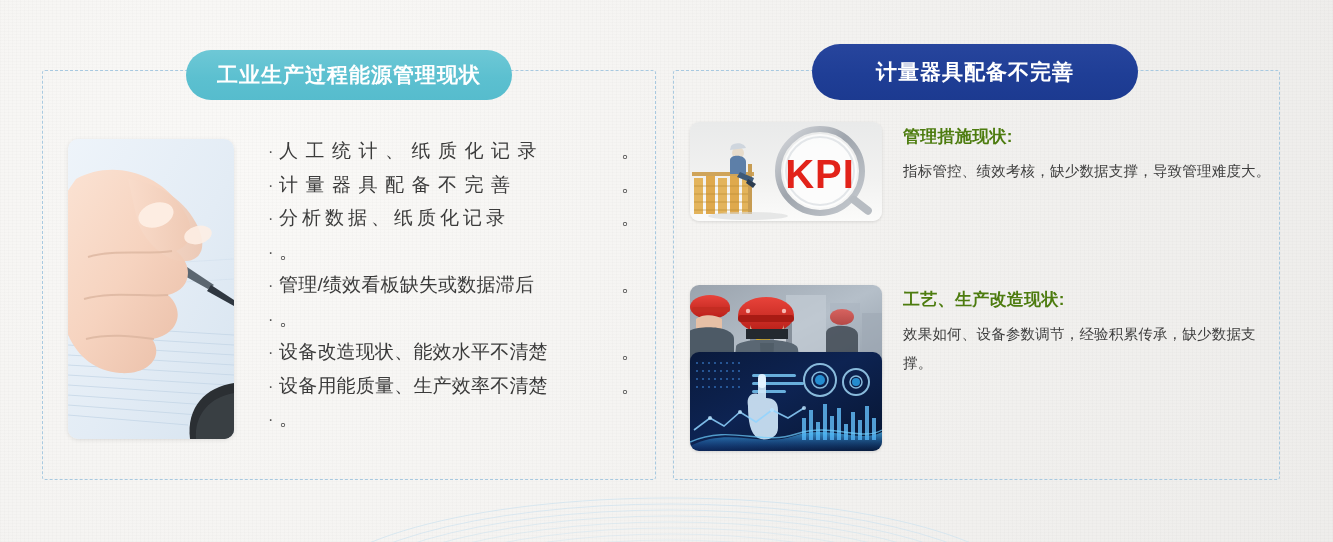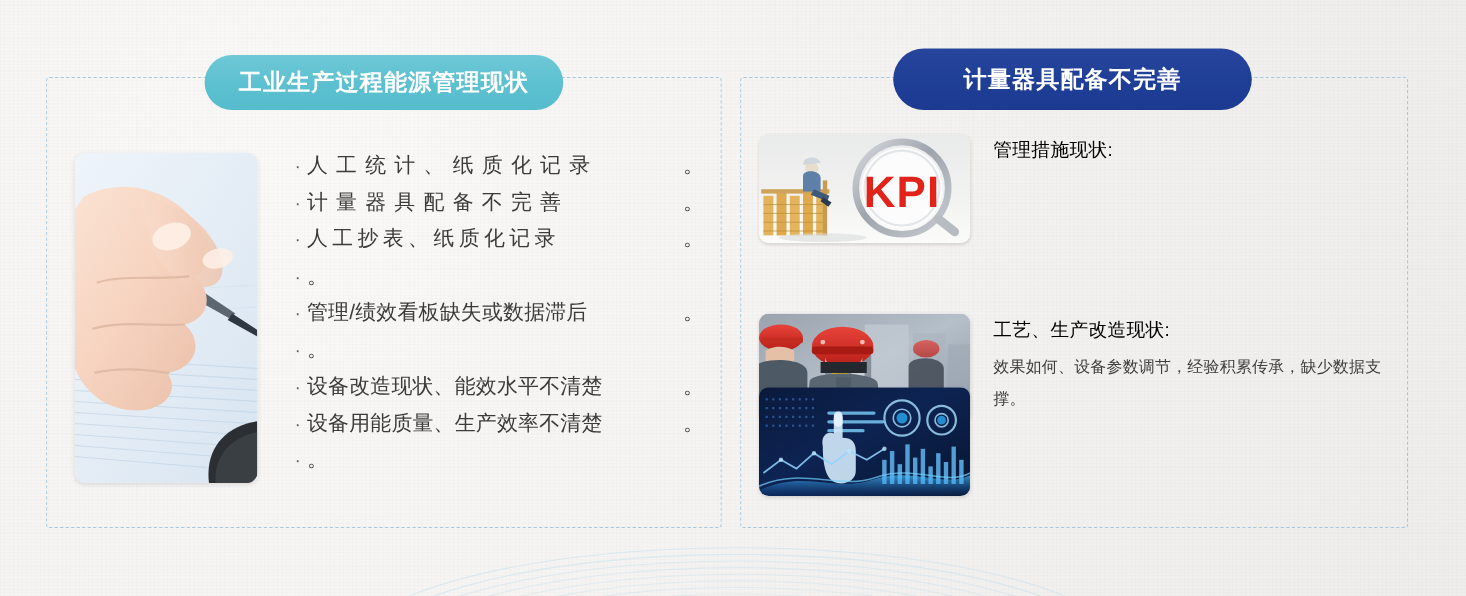--- a/index.html
+++ b/index.html
@@ -87,21 +87,21 @@
   #feature-2{ top:352px; }
 
   .feature-img{
     width:192px;height:99px;flex:0 0 192px;
     border-radius:9px;overflow:hidden;
     box-shadow:0 1px 3px rgba(0,0,0,0.12);
   }
   .feature-img svg{display:block;width:100%;height:100%;}
   .feature-body{ margin-left:21px; width:372px; padding-top:3px;}
   .feature-title{
-    font-size:17px;font-weight:normal;color:#000000;letter-spacing:.3px;
+    font-size:17px;font-weight:bold;color:#4d7c0f;letter-spacing:.3px;
     margin-bottom:9px;
   }
   .feature-desc{
     font-size:14.5px;color:#3d3d3d;line-height:29px;letter-spacing:.2px;
   }
 
   
   #bottom-arc{
     position:absolute;left:300px;bottom:0;width:740px;height:62px;
     pointer-events:none;
@@ -192,21 +192,21 @@
     <div class="bullet-row">
       <span class="bullet-dot">·</span>
       <span class="bullet-text">
         <span class="b-sparse">计量器具配备不完善</span>
         <span class="b-end">。</span>
       </span>
     </div>
     <div class="bullet-row">
       <span class="bullet-dot">·</span>
       <span class="bullet-text">
-        <span class="b-mid">人工抄表、纸质化记录</span>
+        <span class="b-mid">分析数据、纸质化记录</span>
         <span class="b-end">。</span>
       </span>
     </div>
     <div class="bullet-row">
       <span class="bullet-dot">·</span>
       <span class="bullet-text">
         <span class="b-end">。</span>
       </span>
     </div>
     <div class="bullet-row">
@@ -296,20 +296,21 @@
         <path d="M40 38 C40 32, 56 32, 56 40 L56 52 L40 52 Z" fill="#5d7fa8"></path>
         <path d="M50 50 L64 56 L62 61 L47 55 Z" fill="#3f5a78"></path>
         <path d="M58 57 L66 62 L63 66 L56 61 Z" fill="#2c3c50"></path>
       </g>
 
       <ellipse cx="58" cy="94" rx="40" ry="4" fill="#d9dadb" opacity="0.6"></ellipse>
     </svg>
   </div>
   <div class="feature-body">
     <div class="feature-title">管理措施现状:</div>
+    <div class="feature-desc">指标管控、绩效考核，缺少数据支撑，导致管理难度大。</div>
   </div>
 </div>
 
 <div class="feature" id="feature-1">
   <div class="feature-img">
     <svg viewBox="0 0 192 99" preserveAspectRatio="none" aria-hidden="true">
       <defs>
         <linearGradient id="facBg" x1="0" y1="0" x2="1" y2="1">
           <stop offset="0%" stop-color="#9aa3ad"></stop>
           <stop offset="50%" stop-color="#b5bfc9"></stop>

